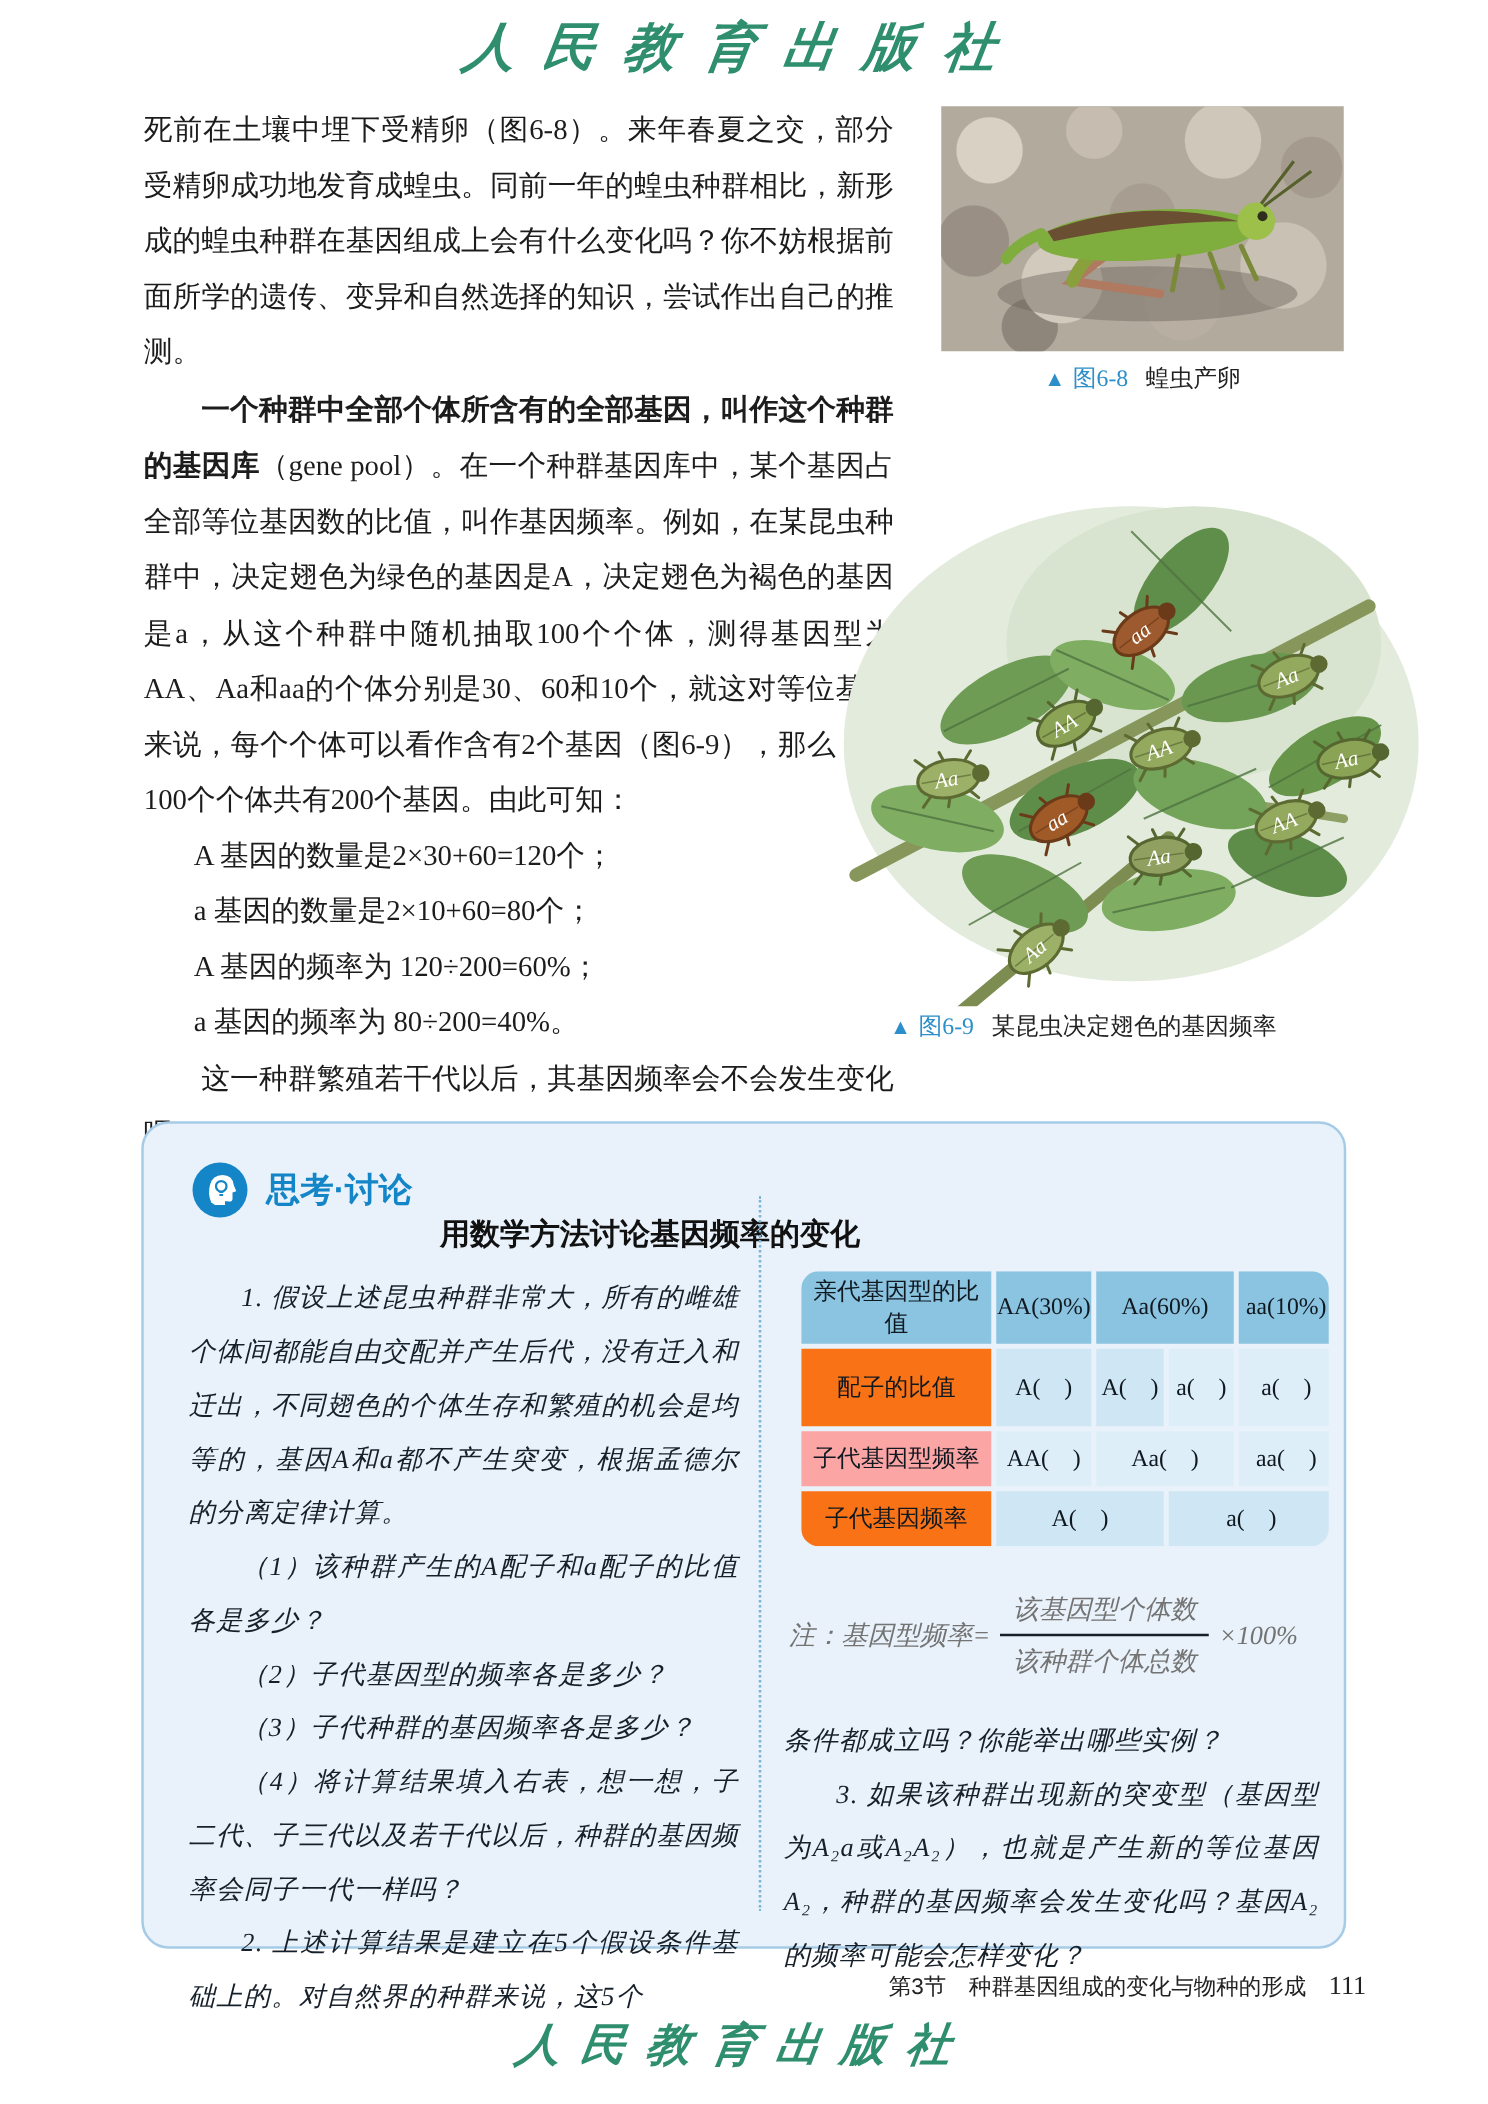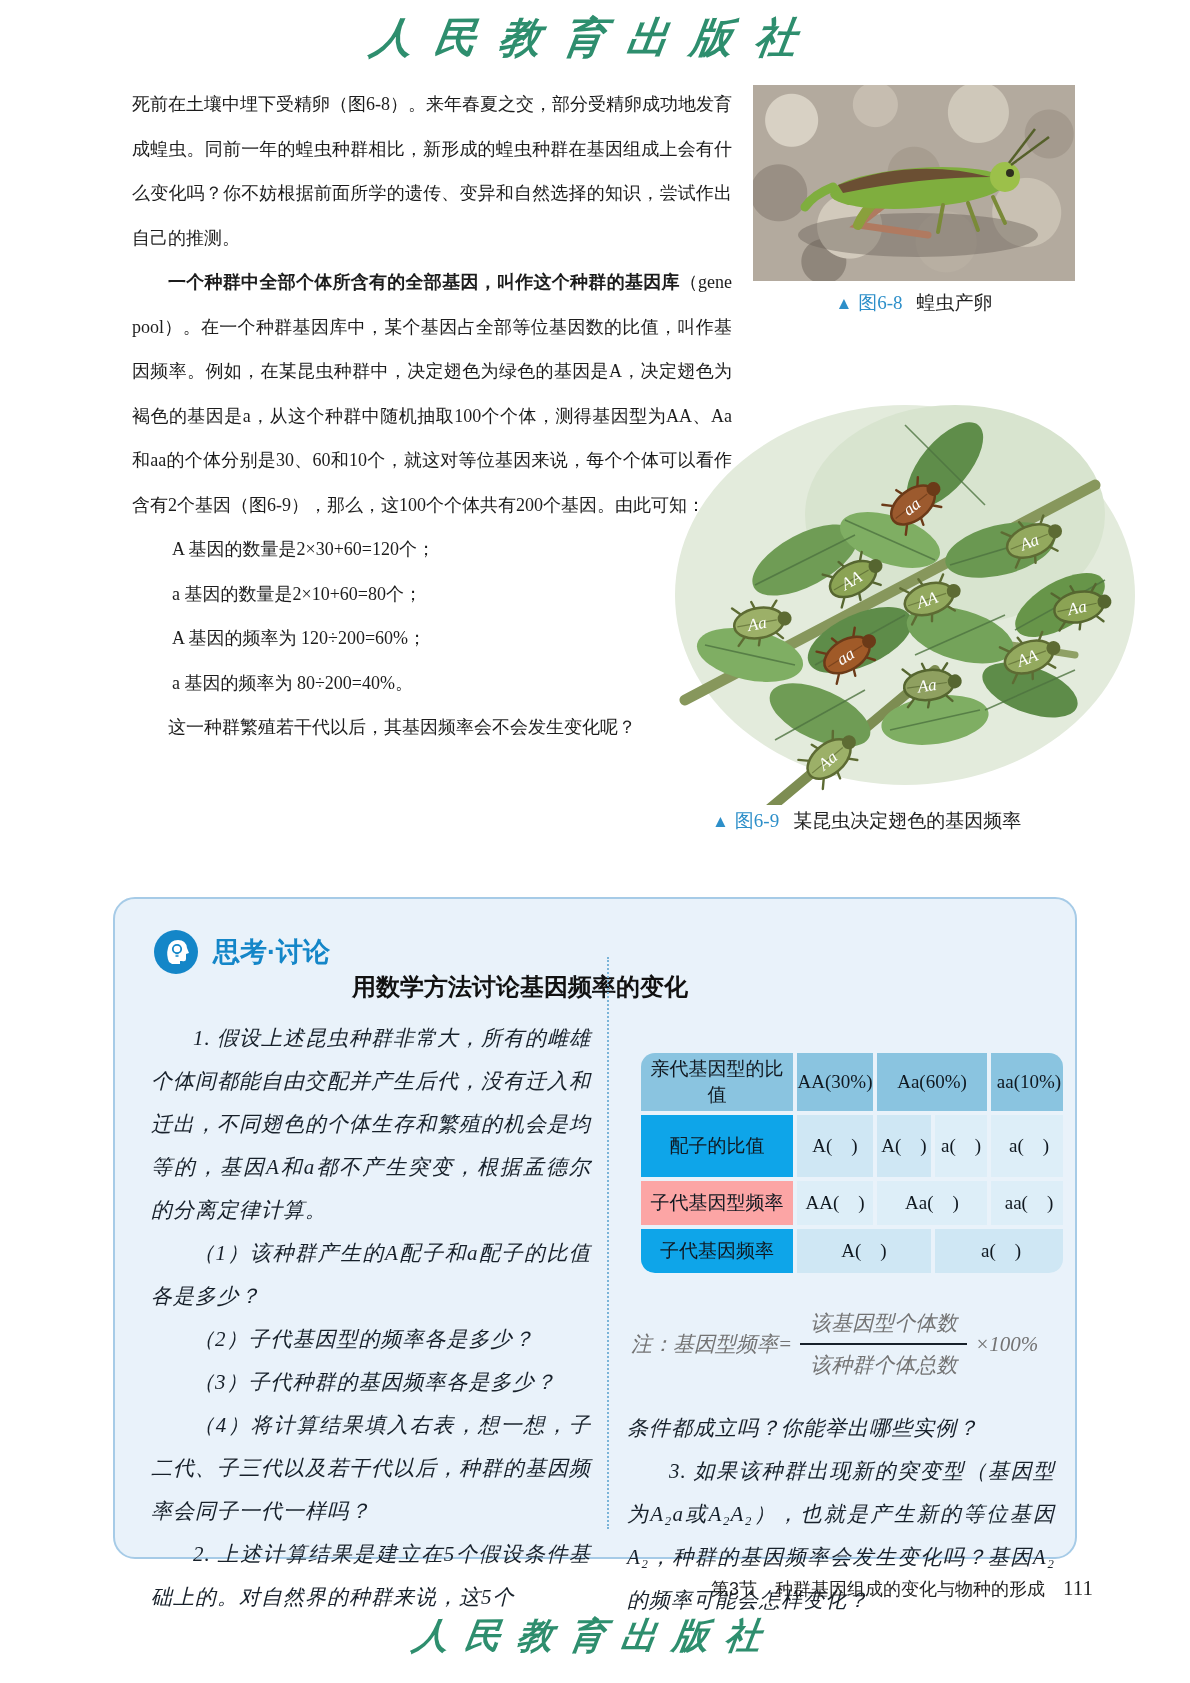--- a/index.html
+++ b/index.html
@@ -6,22 +6,22 @@
   body { background:#ffffff; font-family:"Liberation Serif","DejaVu Serif",serif; }
   .page { position:relative; width:1190px; height:1683px; background:#ffffff; overflow:hidden; }
 
   
   .logo { position:absolute; left:0; width:100%; text-align:center; color:#2e8e6e;
           font-family:"DejaVu Serif","Liberation Serif",serif; font-style:italic; font-weight:bold; }
   .logo-top    { top:10px;  font-size:42px; letter-spacing:22px; transform:skewX(-8deg); }
   .logo-bottom { top:1612px; font-size:36px; letter-spacing:16px; transform:skewX(-8deg); }
 
   
-  .main-text { position:absolute; left:115px; top:82px; width:600px; font-size:18px;
-               line-height:44.5px; color:#1c1c1c; text-align:justify;margin-left:17px; }
+  .main-text { position:absolute; left:115px; top:82px; width:600px; font-size:23px;
+               line-height:44.5px; color:#1c1c1c; text-align:justify; }
   .main-text p { margin:0; }
   .p-indent { text-indent:2em; }
   .bold-seg { font-family:"Liberation Sans","DejaVu Sans",sans-serif; font-weight:bold; }
   .calc-line { padding-left:40px; }
 
   
   .photo68 { position:absolute; left:753px; top:85px; width:322px; height:196px;
              background-color:#b3aa9e; overflow:hidden;
              background-image:
                radial-gradient(circle at 12% 18%, #d8d1c4 0 26px, rgba(0,0,0,0) 27px),
@@ -62,25 +62,25 @@
              text-align:justify; }
   .tb-left p { margin:0; }
   .tb-right { position:absolute; left:512px; top:118px; width:428px; }
   .tb-right-text { font-size:21px; line-height:43px; color:#17202a; font-style:italic;
                    letter-spacing:1px; text-align:justify; }
   .tb-right-text p { margin:0; }
 
   
   .gtable { display:grid; grid-template-columns:152px 76px 54px 52px 76px;
             grid-auto-rows:auto; gap:4px; width:422px; margin-left:14px;
-            border-radius:14px; overflow:hidden; font-style:normal;margin-top:36px; }
+            border-radius:14px; overflow:hidden; font-style:normal; }
   .gcell { display:flex; align-items:center; justify-content:center; text-align:center;
            font-size:19px; color:#101820; padding:2px 1px; }
   .c-dark  { background:#8ac4e0; }
-  .c-mid   { background:#0ea5e9; }
+  .c-mid   { background:#f97316; }
   .c-light { background:#cfe7f4; }
   .c-xlight{ background:#ddeef8; }
   .c-llight{ background:#fca5a5; }
   .r1 { height:58px; }
   .r2 { height:62px; }
   .r3 { height:44px; }
   .r4 { height:44px; }
   .span2 { grid-column:span 2; }
 
   

